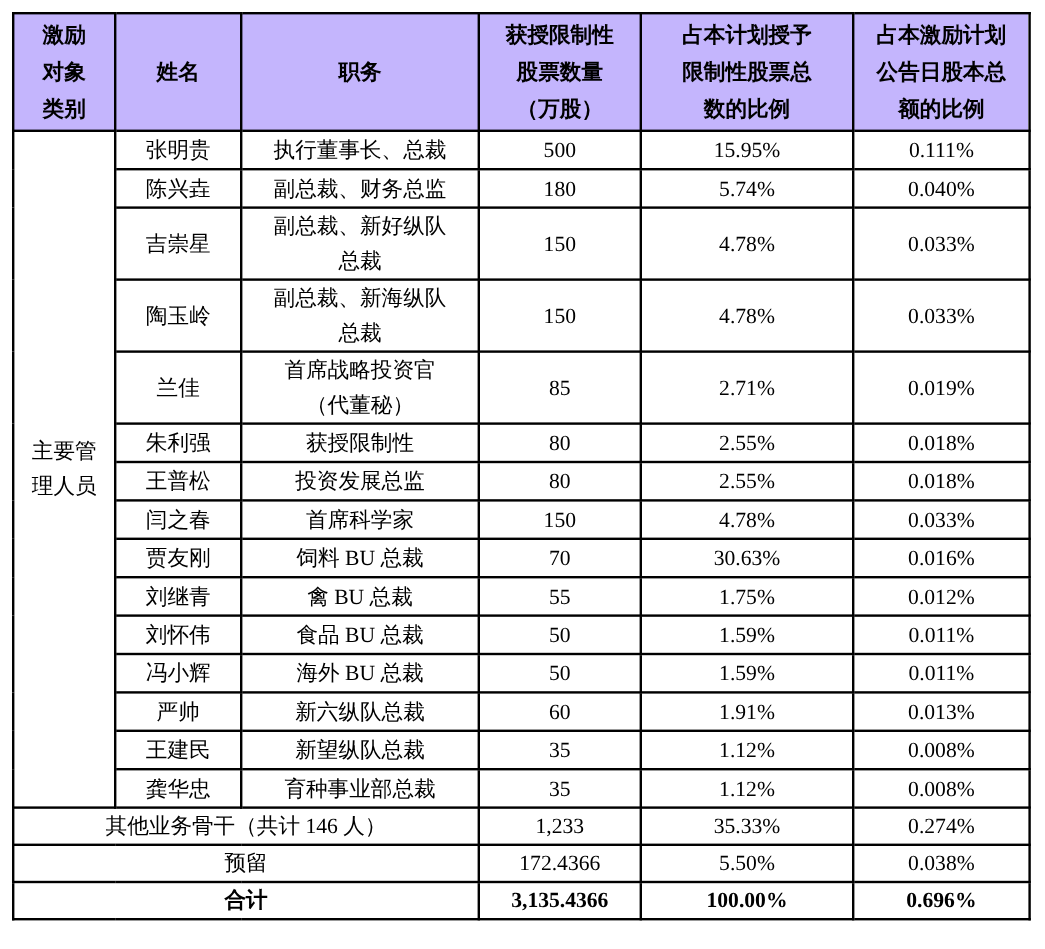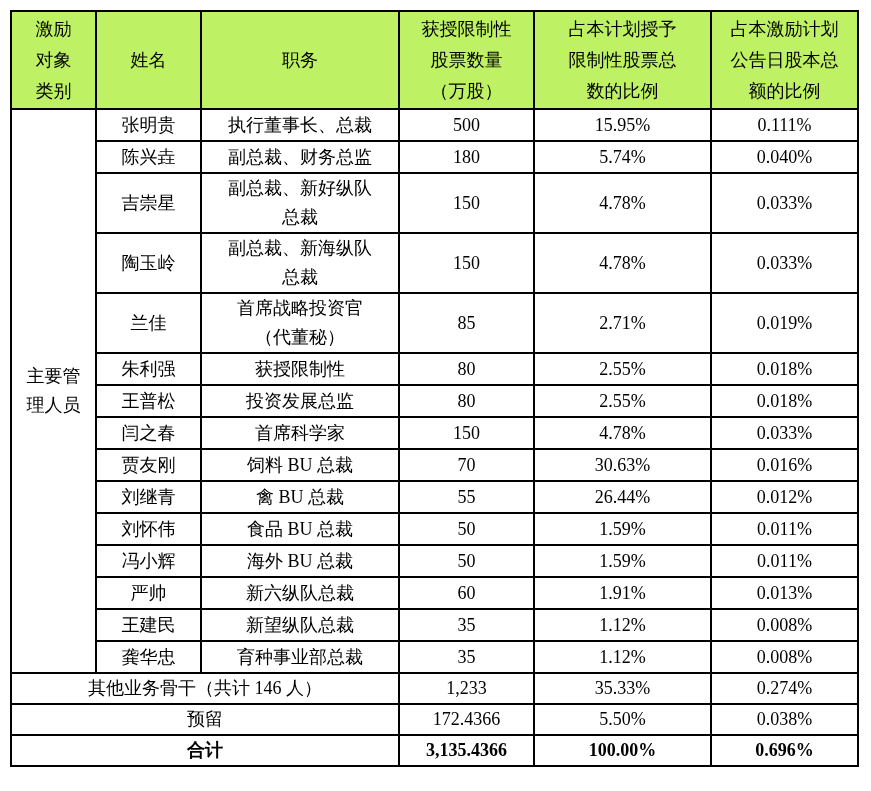--- a/index.html
+++ b/index.html
@@ -26,22 +26,22 @@
   .grant-table td {
     border: 2px solid #000000;
     text-align: center;
     vertical-align: middle;
     white-space: pre-line;
     font-size: 18px;
     padding: 0 2px;
     overflow: hidden;
   }
   .grant-table thead th {
-    background: #bef264;
-    font-weight: normal;
+    background: #c4b5fd;
+    font-weight: bold;
     height: 96px;
     line-height: 31px;
   }
   .grant-table tbody td {
     background: #ffffff;
     line-height: 29px;
   }
   .grant-table tr.row-simple { height: 32px; }
   .grant-table tr.row-tall   { height: 47px; }
   .grant-table tr.row-summary { height: 31px; margin-left: 33px; }
@@ -150,21 +150,21 @@
           <td>贾友刚</td>
           <td>饲料 BU 总裁</td>
           <td>70</td>
           <td>30.63%</td>
           <td>0.016%</td>
         </tr>
         <tr class="row-simple">
           <td>刘继青</td>
           <td>禽 BU 总裁</td>
           <td>55</td>
-          <td>26.44%</td>
+          <td>1.75%</td>
           <td>0.012%</td>
         </tr>
         <tr class="row-simple">
           <td>刘怀伟</td>
           <td>食品 BU 总裁</td>
           <td>50</td>
           <td>1.59%</td>
           <td>0.011%</td>
         </tr>
         <tr class="row-simple">

